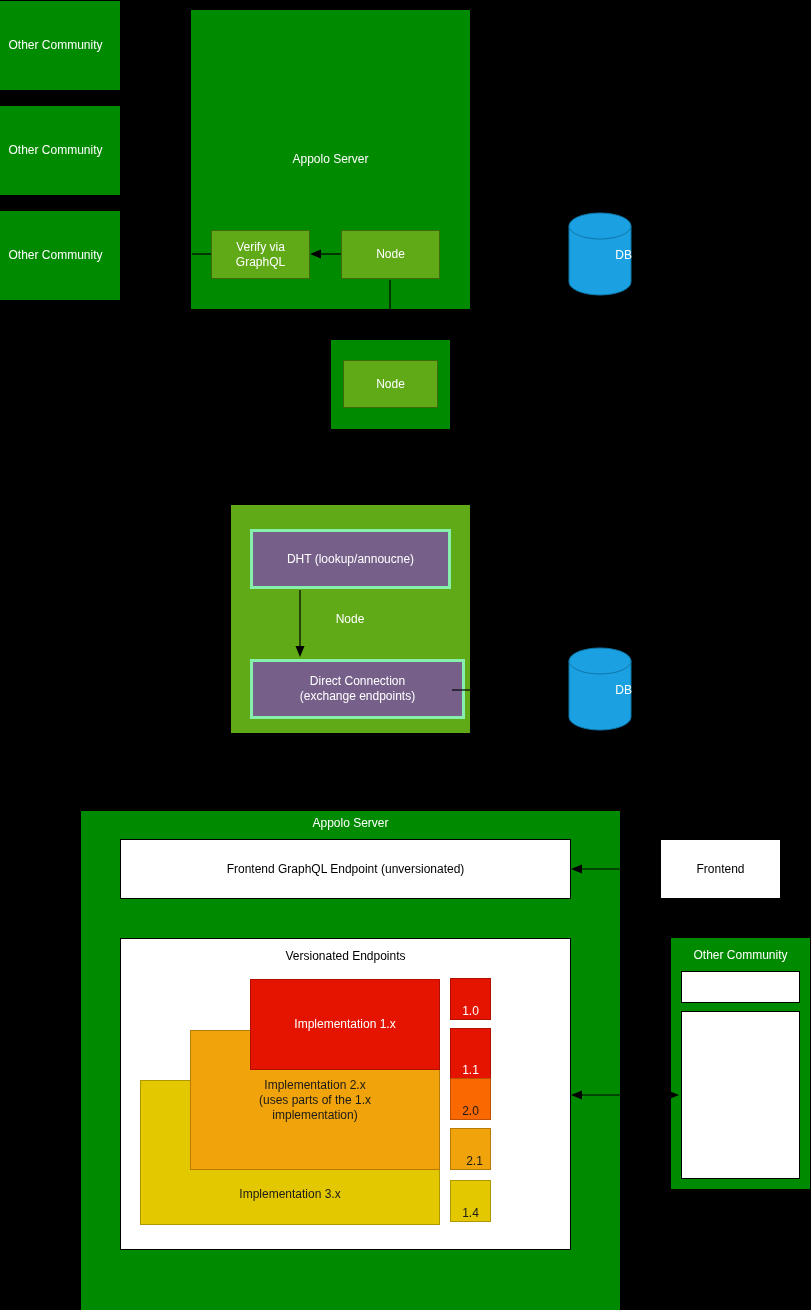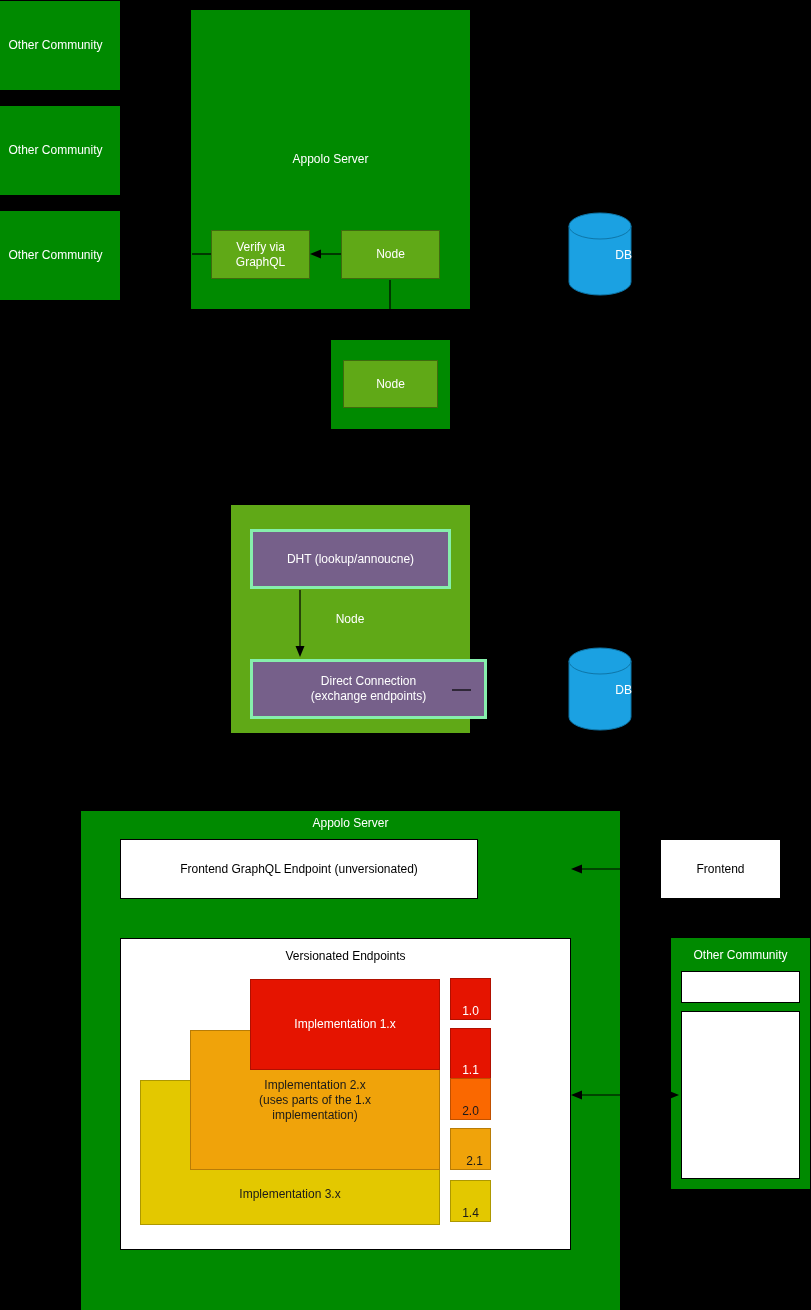--- a/index.html
+++ b/index.html
@@ -206,21 +206,21 @@
   </div>
 
   <div class="box purple" style="left:250px; top:529px; width:201px; height:60px;">
     <span>DHT (lookup/annoucne)</span>
   </div>
 
   <div class="label-free" style="left:310px; top:612px; width:80px;">
     <span>Node</span>
   </div>
 
-  <div class="box purple" style="left:250px; top:659px; width:237px; height:60px;text-align:center;">
+  <div class="box purple" style="left:250px; top:659px; width:215px; height:60px;text-align:center;">
     <span>Direct Connection
 (exchange endpoints)</span>
   </div>
 
   <svg class="edge" style="left:0px; top:0px; width:811px; height:1310px;">
     <line x1="300" y1="590" x2="300" y2="649"></line>
     <path class="head" d="M300,657 L295.5,646 L304.5,646 Z"></path>
   </svg>
 
   <svg class="edge" style="left:0px; top:0px; width:811px; height:1310px;">
@@ -236,21 +236,21 @@
       <span>DB</span>
     </div>
   </div>
 
   <div class="box group-green" style="left:80px; top:810px; width:541px; height:510px; padding-top:0;">
   </div>
   <div class="label-free" style="left:80px; top:816px; width:541px;">
     <span>Appolo Server</span>
   </div>
 
-  <div class="box white-box" style="left:120px; top:839px; width:358px; height:60px;">
+  <div class="box white-box" style="left:120px; top:839px; width:451px; height:60px;">
     <span>Frontend GraphQL Endpoint (unversionated)</span>
   </div>
 
   <div class="box white-box-top" style="left:120px; top:938px; width:451px; height:312px;">
     <span>Versionated Endpoints</span>
   </div>
 
   <div class="box impl-3" style="left:140px; top:1080px; width:300px; height:145px; align-items:flex-end; padding-bottom:22px;">
     <span>Implementation 3.x</span>
   </div>

